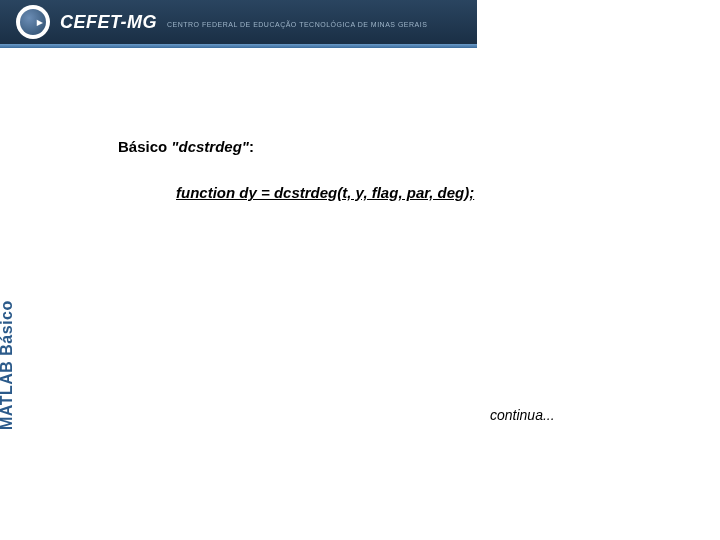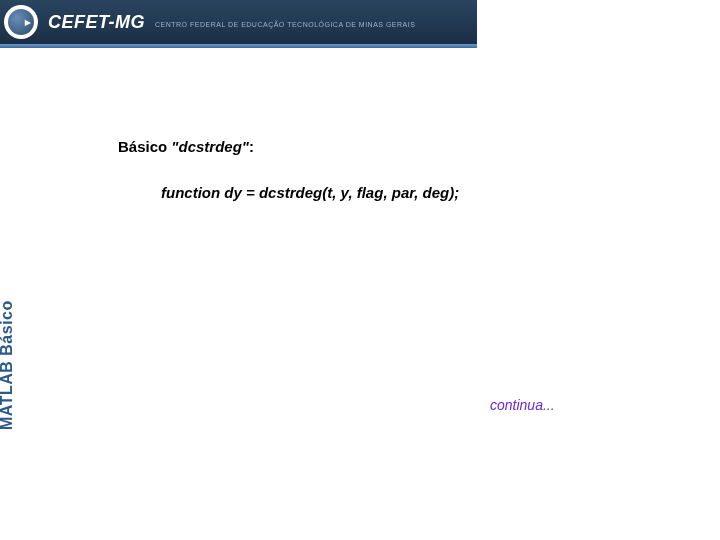--- a/index.html
+++ b/index.html
@@ -10,21 +10,21 @@
     font-family: Verdana, Geneva, sans-serif;
     position: relative;
     overflow: hidden;
   }
   .header {
     width: 477px;
     height: 44px;
     background: linear-gradient(to bottom, #2a4560 0%, #1a2f45 100%);
     display: flex;
     align-items: center;
-    padding-left: 4px;
+    padding-left: 16px;
   }
   .logo-circle {
     width: 34px;
     height: 34px;
     background: #fff;
     border-radius: 50%;
     display: flex;
     align-items: center;
     justify-content: center;
     margin-right: 10px;
@@ -75,40 +75,41 @@
   .section-title {
     font-size: 15px;
     color: #000;
     font-weight: bold;
     margin-bottom: 28px;
   }
   .section-title .fn {
     font-style: italic;
   }
   .code-block {
-    margin-left: 43px;
+    margin-left: 58px;
     font-size: 15px;
     font-style: italic;
     font-weight: bold;
     line-height: 1.35;
     color: #000;
+    text-decoration: underline;
   }
   .sig {
     margin-bottom: 22px;
   }
   .params {
     white-space: pre;
   }
   .continua {
     position: absolute;
     left: 490px;
-    top: 397px;
+    top: 407px;
     font-style: italic;
     font-size: 14px;
-    color: #6d28d9;
+    color: #000000;
   }
   .sidebar-label {
     position: absolute;
     left: 16px;
     bottom: 110px;
     transform: rotate(-90deg);
     transform-origin: left bottom;
     font-size: 16px;
     font-weight: bold;
     color: #2b5a8a;

